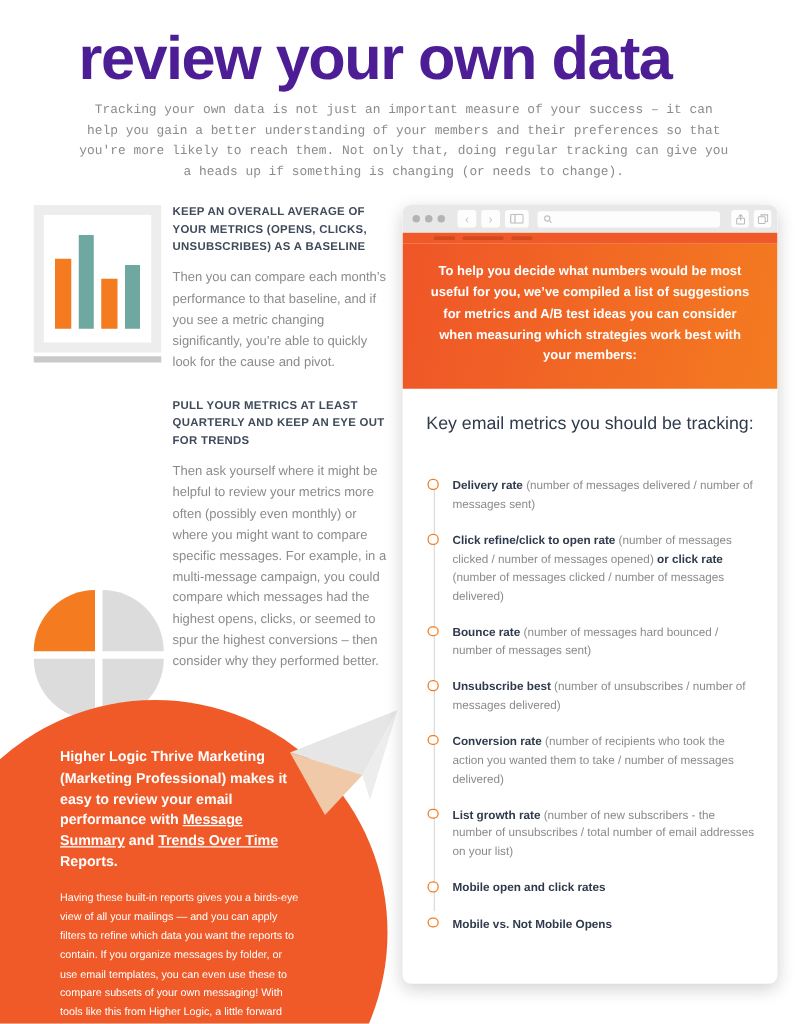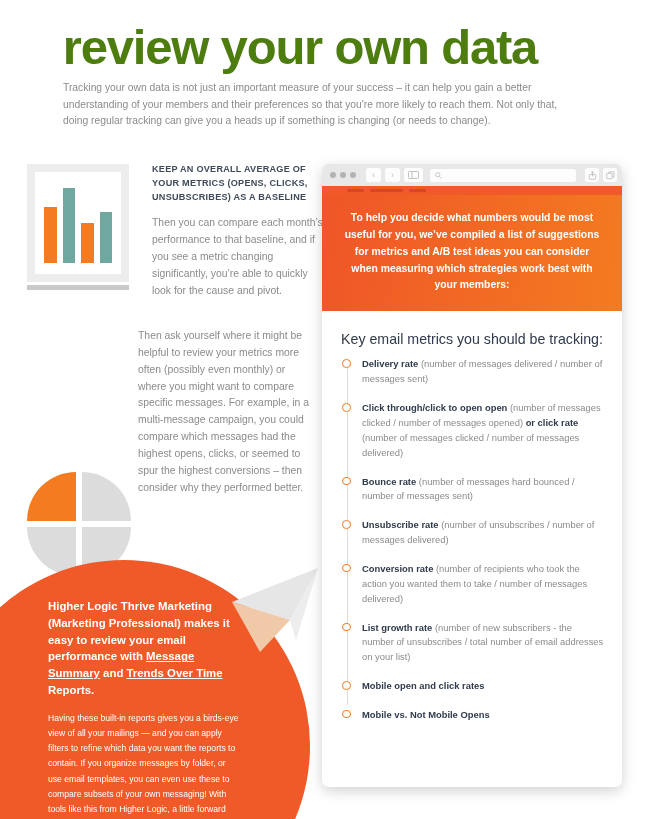--- a/index.html
+++ b/index.html
@@ -18,31 +18,32 @@
 
   
   .page-title {
     position: absolute;
     left: 0; top: 22px;
     width: 600px;
     text-align: center;
     font-size: 49px;
     font-weight: bold;
     letter-spacing: -1.2px;
-    color: #4d7c0f;
+    color: #4c1d95;
     line-height: 1.05;
   }
   .page-subtitle {
     position: absolute;
     left: 63px; top: 80px;
     width: 520px;
-    text-align: left;
+    text-align: center;
     font-size: 10.3px;
     line-height: 1.62;
     color: #8a8b8d;
+    font-family: Liberation Mono, monospace;
   }
 
   
   .left-col { position: absolute; left: 0; top: 160px; width: 318px; height: 659px; }
 
   .feature { position: absolute; }
   .feature-icon { position: absolute; left: 27px; }
   .feature-text { position: absolute; left: 138px; width: 172px; }
   .feature-head {
     font-size: 9.1px; font-weight: bold; letter-spacing: 0.25px;
@@ -148,21 +149,21 @@
   .banner-text {
     color: #ffffff; font-size: 10.4px; font-weight: bold; line-height: 1.62;
   }
 
   .panel-body { padding: 18px 16px 10px 16px; }
   .metrics-title {
     text-align: center; color: #2f3a4c;
     font-size: 14.2px; font-weight: normal; line-height: 1.42;
   }
 
-  .metrics-list { position: relative; margin-top: 8px; padding-left: 24px; }
+  .metrics-list { position: relative; margin-top: 32px; padding-left: 24px; }
   .metrics-line {
     position: absolute; left: 9px; top: 6px; bottom: 18px;
     width: 1.3px; background: #dcdcdc;
   }
   .metric {
     position: relative; margin-bottom: 14px;
     font-size: 9.4px; line-height: 1.58; color: #8a8b8d;
   }
   .metric:last-child { margin-bottom: 0; }
   .metric .bullet {
@@ -185,36 +186,37 @@
     <div class="feature" style="top:0;left:0;width:318px;">
       <div class="feature-icon bar-icon-wrap">
         <div class="bar-card">
           <div class="bar" style="height:62%;background:#f47b20;"></div>
           <div class="bar" style="height:82%;background:#6fa8a0;"></div>
           <div class="bar" style="height:44%;background:#f47b20;"></div>
           <div class="bar" style="height:56%;background:#6fa8a0;"></div>
         </div>
         <div class="bar-base"></div>
       </div>
-      <div class="feature-text" style="top:2px;margin-left:14px;">
+      <div class="feature-text" style="top:2px;">
         <div class="feature-head">KEEP AN OVERALL AVERAGE OF YOUR METRICS (OPENS, CLICKS, UNSUBSCRIBES) AS A BASELINE</div>
         <div class="feature-body">Then you can compare each month’s performance to that baseline, and if you see a metric changing significantly, you’re able to quickly look for the cause and pivot.</div>
       </div>
     </div>
 
     <div class="feature" style="top:155px;left:0;width:318px;">
       <div class="feature-icon pie-icon-wrap">
         <div class="pie">
           <div class="q tl"></div>
           <div class="q tr"></div>
           <div class="q bl"></div>
           <div class="q br"></div>
         </div>
       </div>
       <div class="feature-text" style="top:2px;">
+        <div class="feature-head">PULL YOUR METRICS AT LEAST QUARTERLY AND KEEP AN EYE OUT FOR TRENDS</div>
         <div class="feature-body">Then ask yourself where it might be helpful to review your metrics more often (possibly even monthly) or where you might want to compare specific messages. For example, in a multi-message campaign, you could compare which messages had the highest opens, clicks, or seemed to spur the highest conversions – then consider why they performed better.</div>
       </div>
     </div>
   </div>
 
   <div class="promo">
     <div class="promo-inner">
       <div class="promo-head">
         <span>Higher Logic Thrive Marketing (Marketing Professional) makes it easy to review your email performance with </span><span class="lnk">Message Summary</span><span> and </span><span class="lnk">Trends Over Time</span><span> Reports.</span>
       </div>
@@ -275,23 +277,23 @@
 
     <div class="banner">
       <div class="banner-text">To help you decide what numbers would be most useful for you, we’ve compiled a list of suggestions for metrics and A/B test ideas you can consider when measuring which strategies work best with your members:</div>
     </div>
 
     <div class="panel-body">
       <div class="metrics-title">Key email metrics you should be tracking:</div>
       <div class="metrics-list" id="metrics-list">
         <div class="metrics-line"></div>
       <div class="metric"><span class="bullet"></span><b>Delivery rate</b><span> (number of messages delivered / number of messages sent)</span></div>
-          <div class="metric"><span class="bullet"></span><b>Click through/click to open open</b><span> (number of messages clicked / number of messages opened) </span><b>or click rate</b><span> (number of messages clicked / number of messages delivered)</span></div>
+          <div class="metric"><span class="bullet"></span><b>Click refine/click to open rate</b><span> (number of messages clicked / number of messages opened) </span><b>or click rate</b><span> (number of messages clicked / number of messages delivered)</span></div>
           <div class="metric"><span class="bullet"></span><b>Bounce rate</b><span> (number of messages hard bounced / number of messages sent)</span></div>
-          <div class="metric"><span class="bullet"></span><b>Unsubscribe rate</b><span> (number of unsubscribes / number of messages delivered)</span></div>
+          <div class="metric"><span class="bullet"></span><b>Unsubscribe best</b><span> (number of unsubscribes / number of messages delivered)</span></div>
           <div class="metric"><span class="bullet"></span><b>Conversion rate</b><span> (number of recipients who took the action you wanted them to take / number of messages delivered)</span></div>
           <div class="metric"><span class="bullet"></span><b>List growth rate</b><span> (number of new subscribers - the number of unsubscribes / total number of email addresses on your list)</span></div>
           <div class="metric"><span class="bullet"></span><b>Mobile open and click rates</b></div>
           <div class="metric"><span class="bullet"></span><b>Mobile vs. Not Mobile Opens</b></div>
         </div>
     </div>
   </div>
 </div>
 
 </body></html>

